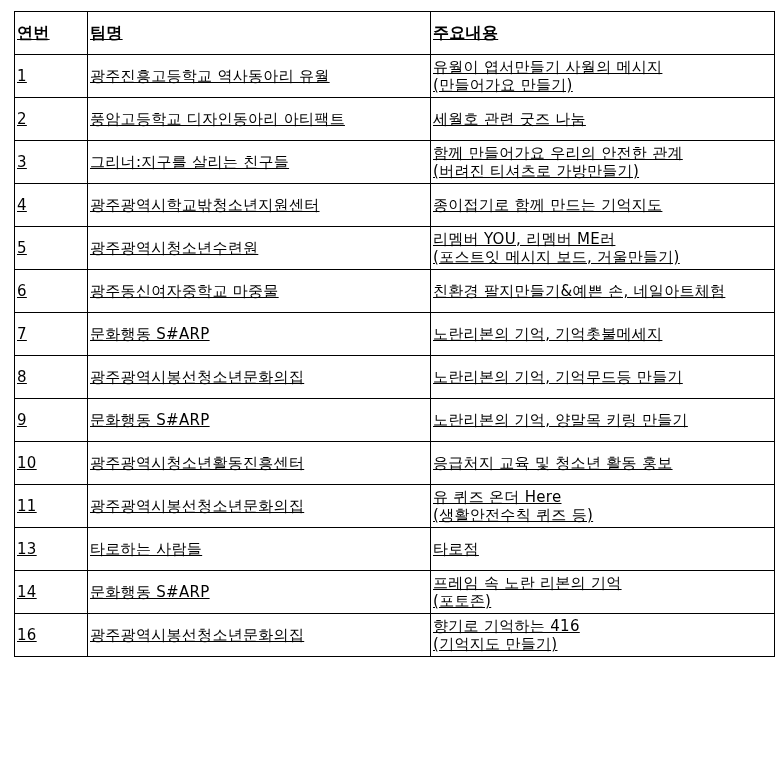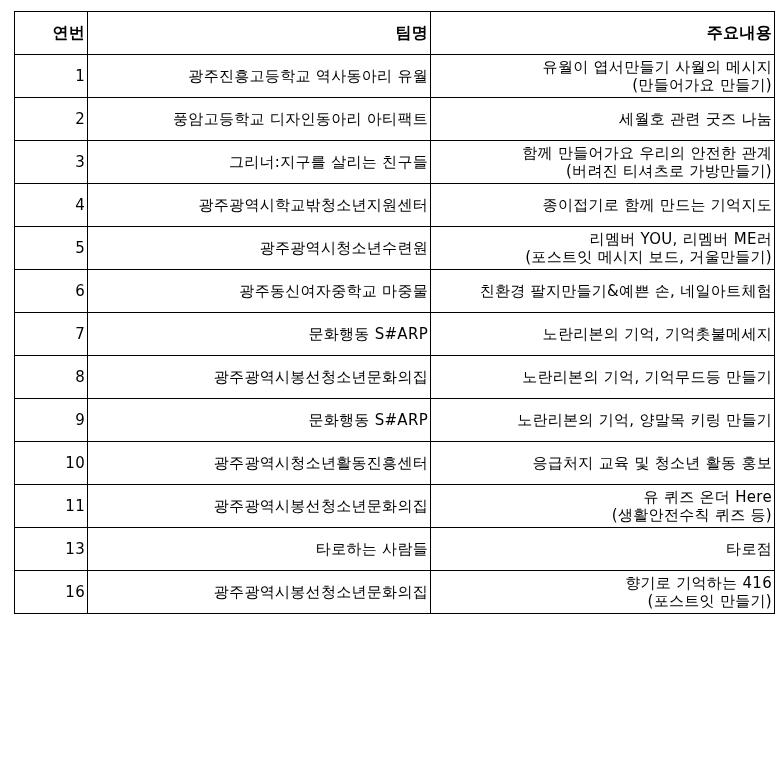--- a/index.html
+++ b/index.html
@@ -4,24 +4,25 @@
 <style>
   html, body { margin: 0; padding: 0; background: #ffffff; }
   body { width: 784px; height: 768px; position: relative; overflow: hidden;
          font-family: "DejaVu Sans", "Liberation Sans", sans-serif; color: #000; }
   table.main {
     position: absolute; left: 14px; top: 11px;
     width: 760px; border-collapse: collapse; table-layout: fixed;
   }
   table.main td, table.main th {
     border: 1.5px solid #000;
-    text-align: right; vertical-align: middle;
+    text-align: left; vertical-align: middle;
     height: 42px; padding: 0 2px;
     font-size: 15px; line-height: 18px;
     letter-spacing: 0.3px;
+    text-decoration: underline;
   }
   table.main th { font-weight: bold; font-size: 16px; }
   col.c1 { width: 73px; }
   col.c2 { width: 343px; }
   col.c3 { width: 344px; }
   .line { display: block; }
 </style>
 </head>
 <body>
 
@@ -121,21 +122,29 @@
         </td>
       </tr>
       <tr>
         <td>13</td>
         <td>타로하는 사람들</td>
         <td>
           <span class="line">타로점</span>
         </td>
       </tr>
       <tr>
+        <td>14</td>
+        <td>문화행동 S#ARP</td>
+        <td>
+          <span class="line">프레임 속 노란 리본의 기억</span>
+          <span class="line">(포토존)</span>
+        </td>
+      </tr>
+      <tr>
         <td>16</td>
         <td>광주광역시봉선청소년문화의집</td>
         <td>
           <span class="line">향기로 기억하는 416</span>
-          <span class="line">(포스트잇 만들기)</span>
+          <span class="line">(기억지도 만들기)</span>
         </td>
       </tr>
     </tbody>
 </table>
 
 </body></html>

